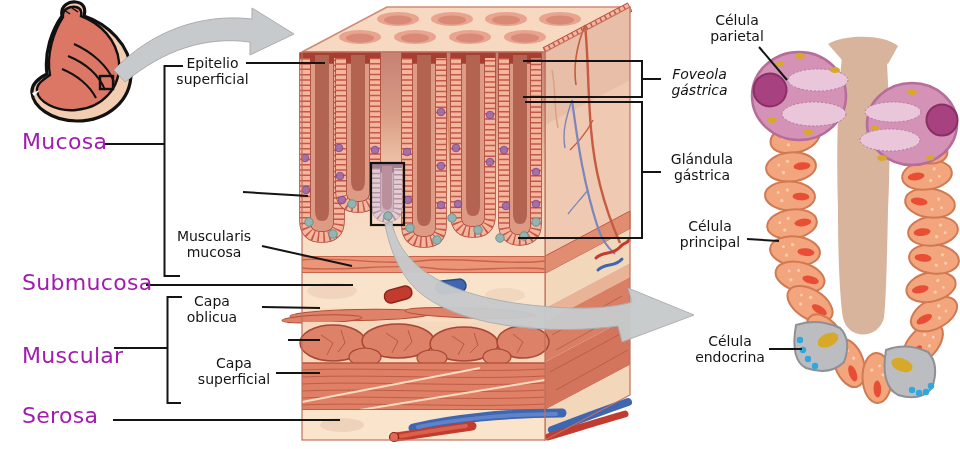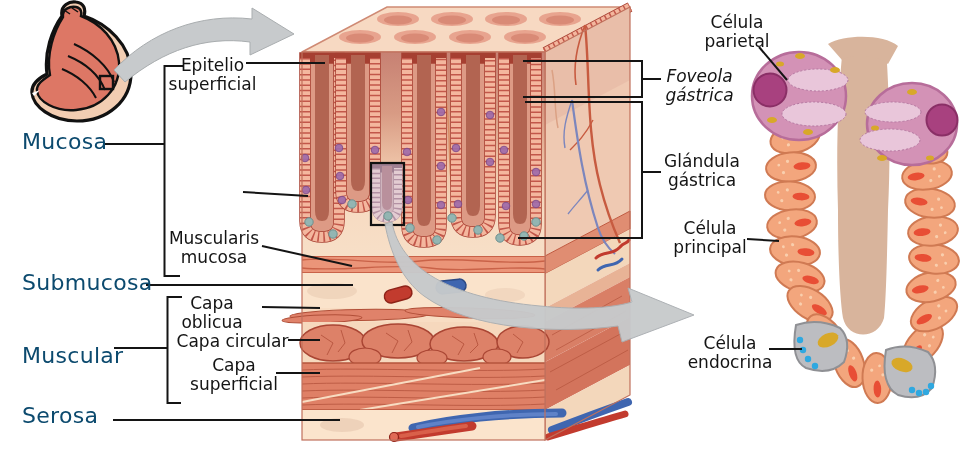--- a/index.html
+++ b/index.html
@@ -1,20 +1,20 @@
 <!DOCTYPE html>
 <html><head>
 <meta charset="utf-8">
 <style>
   html,body{margin:0;padding:0;background:#fff;}
   #canvas{position:relative;width:960px;height:449px;background:#ffffff;overflow:hidden;
           font-family:"DejaVu Sans","Liberation Sans",sans-serif;}
   #art{position:absolute;left:0;top:0;}
-  .label{position:absolute;color:#141414;font-size:17px;line-height:1.12;text-align:center;}
-  .label-lg{position:absolute;color:#0c4a6e;font-size:22px;line-height:1.05;letter-spacing:.3px;white-space:nowrap;text-align:left;}
+  .label{position:absolute;color:#141414;font-size:14px;line-height:1.12;text-align:center;}
+  .label-lg{position:absolute;color:#a21caf;font-size:22px;line-height:1.05;letter-spacing:.3px;white-space:nowrap;text-align:left;}
 </style>
 </head>
 <body>
 
 <div id="canvas">
 
 <svg id="art" width="960" height="449" viewBox="0 0 960 449">
   <defs>
     <linearGradient id="mucGrad" x1="0" y1="0" x2="0" y2="1">
       <stop offset="0" stop-color="#c78173"></stop>
@@ -348,21 +348,20 @@
 </svg>
 
   <div class="label-lg" style="left:22px;top:130px;">Mucosa</div>
   <div class="label-lg" style="left:22px;top:271px;">Submucosa</div>
   <div class="label-lg" style="left:22px;top:335px;margin-top:9px;">Muscular</div>
   <div class="label-lg" style="left:22px;top:404px;">Serosa</div>
 
   <div class="label" style="left:160px;top:56px;width:105px;">Epitelio superficial</div>
   <div class="label" style="left:158px;top:229px;width:112px;">Muscularis mucosa</div>
   <div class="label" style="left:172px;top:294px;width:80px;">Capa oblicua</div>
-  <div class="label" style="left:175px;top:332px;width:115px;">Capa circular</div>
   <div class="label" style="left:184px;top:356px;width:100px;">Capa superficial</div>
 
   <div class="label" style="left:652px;top:67px;width:95px;font-style:italic;">Foveola gástrica</div>
   <div class="label" style="left:652px;top:152px;width:100px;">Glándula gástrica</div>
   <div class="label" style="left:694px;top:13px;width:86px;">Célula parietal</div>
   <div class="label" style="left:667px;top:219px;width:86px;">Célula principal</div>
   <div class="label" style="left:681px;top:334px;width:98px;">Célula endocrina</div>
 </div>
 
 </body></html>

